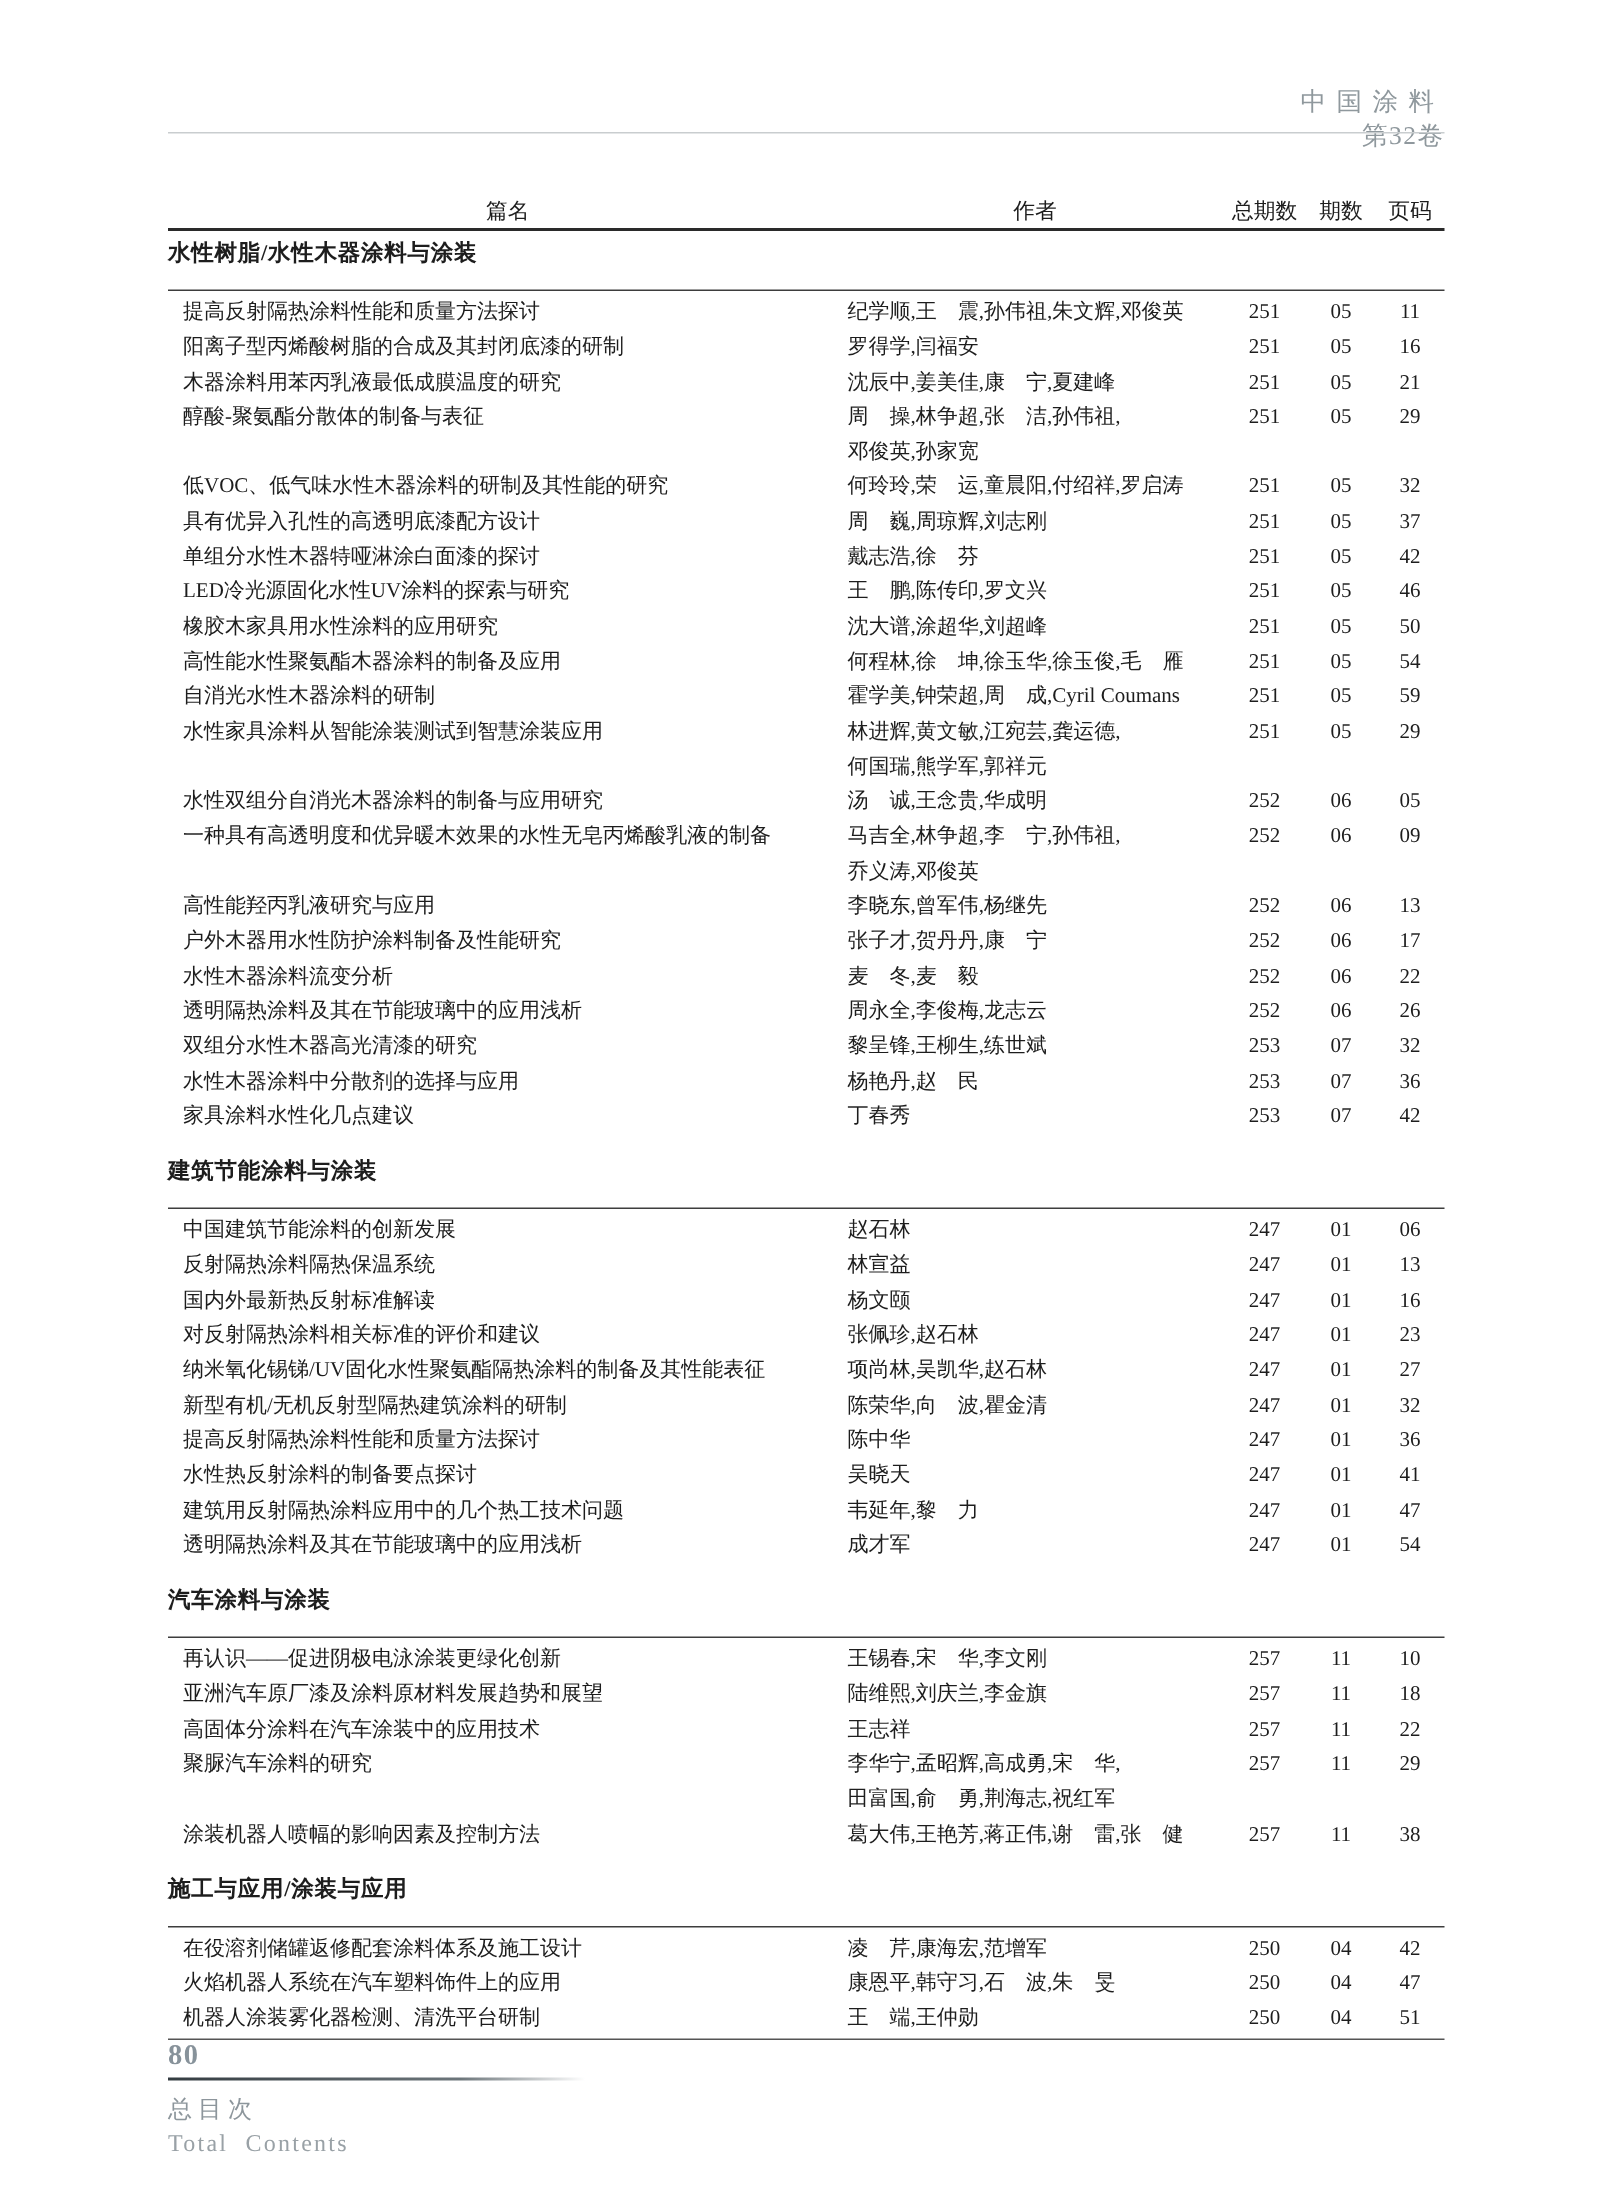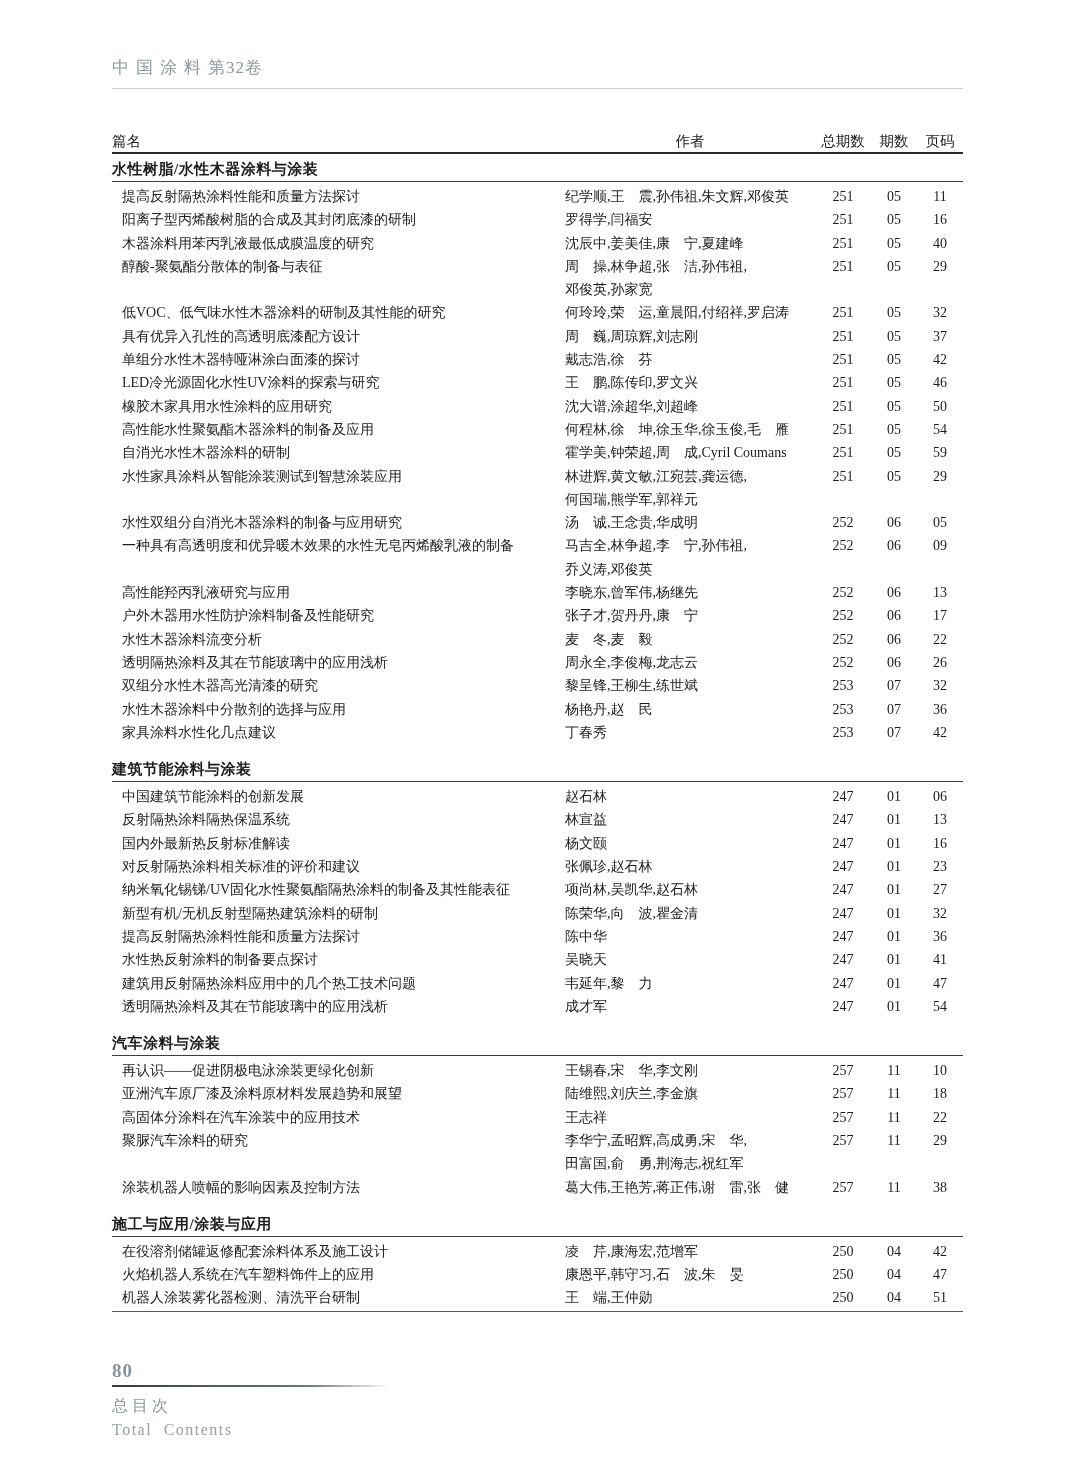--- a/index.html
+++ b/index.html
@@ -9,42 +9,42 @@
     color:#1d1d1d;
     position:relative;
     overflow:hidden;
   }
   .page { position:absolute; inset:0; }
 
   
   .running-head {
     position:absolute; top:56px; left:112px; width:851px;
     display:flex; align-items:flex-end;
-    color:#8f989d; font-size:17px;
+    color:#8f989d; font-size:17px;flex-direction:column;
   }
   .journal-name { letter-spacing:7px; }
   .volume { letter-spacing:1px; }
   .head-rule {
     position:absolute; top:88px; left:112px; width:851px;
     border-bottom:1px solid #c9cdcf;
   }
 
   
   .toc { position:absolute; top:133px; left:112px; width:851px; }
   .cols-header { display:flex; font-size:14.5px; height:19px; line-height:17px;
     border-bottom:2px solid #2a2a2a; }
-  .ch-title   { width:453px; text-align:left; }
+  .ch-title   { width:453px; text-align:center; }
   .ch-authors { width:250px; text-align:center; }
   .ch-total   { width:56px;  text-align:center; }
   .ch-issue   { width:46px;  text-align:center; }
   .ch-page    { width:46px;  text-align:center; }
 
   .section-title {
     font-size:15px; font-weight:bold; height:20px; line-height:20px;
-    padding-bottom:2px; border-bottom:1px solid #3d3d3d;
+    padding-bottom:14px; border-bottom:1px solid #3d3d3d;
     letter-spacing:0.5px;
   }
   .section:first-child .section-title { margin-top:5px; }
   .section + .section { margin-top:15px; }
   .rows { padding-top:3px; }
   .section:last-child .rows { border-bottom:1px solid #555555; padding-bottom:1px; }
 
   .row { display:flex; align-items:flex-start; font-size:14px; }
   .c-title   { width:443px; padding-left:10px; line-height:23.3px; white-space:nowrap; }
   .c-authors { width:250px; line-height:23.3px; white-space:nowrap; }
@@ -107,21 +107,21 @@
     <div class="c-num c-page">16</div>
   </div>
 
   <div class="row">
     <div class="c-title">木器涂料用苯丙乳液最低成膜温度的研究</div>
     <div class="c-authors">
                 <div>沈辰中,姜美佳,康　宁,夏建峰</div>
               </div>
     <div class="c-num c-total">251</div>
     <div class="c-num c-issue">05</div>
-    <div class="c-num c-page">40</div>
+    <div class="c-num c-page">21</div>
   </div>
 
   <div class="row">
     <div class="c-title">醇酸-聚氨酯分散体的制备与表征</div>
     <div class="c-authors">
                 <div>周　操,林争超,张　洁,孙伟祖,</div>
                 <div>邓俊英,孙家宽</div>
               </div>
     <div class="c-num c-total">251</div>
     <div class="c-num c-issue">05</div>

